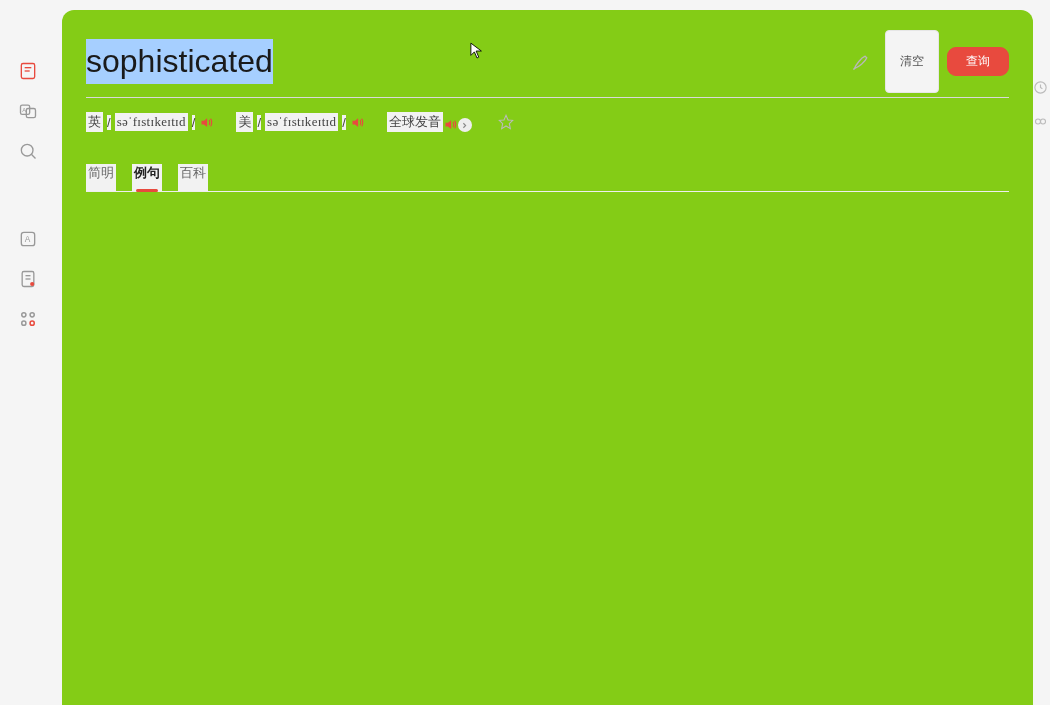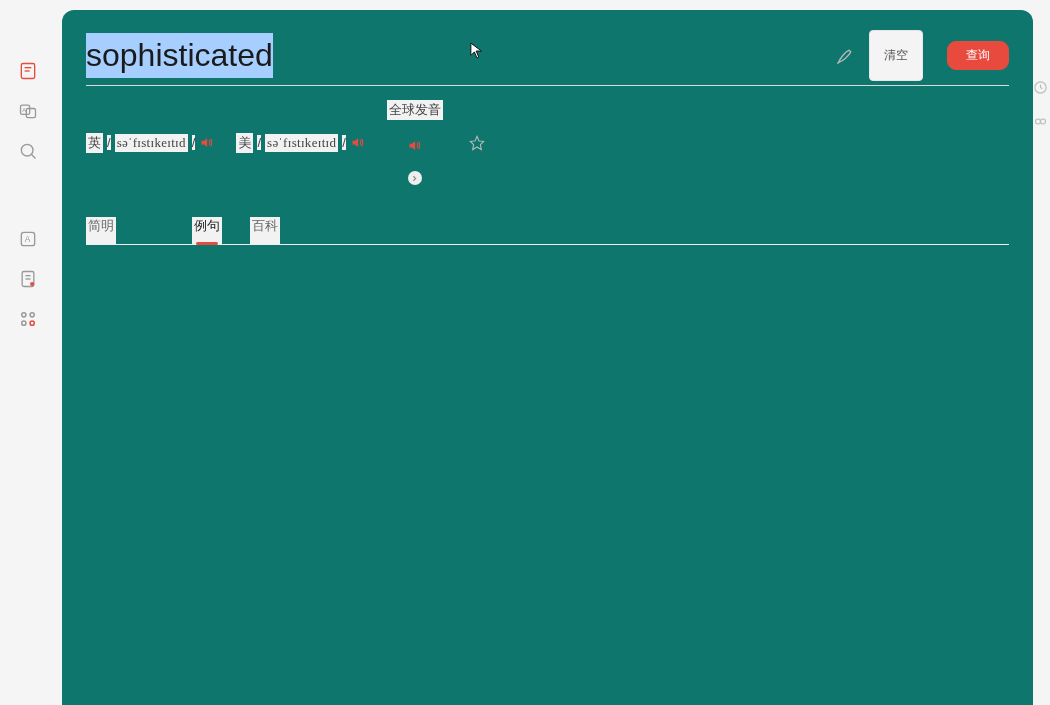--- a/index.html
+++ b/index.html
@@ -34,21 +34,21 @@
       color: #999;
     }
     .sidebar-icon.active { color: #e84a3e; }
     .sidebar-spacer { height: 30px; }
     .main-panel {
       position: absolute;
       left: 62px;
       top: 10px;
       right: 17px;
       bottom: 0;
-      background: #0f766e;
+      background: #84cc16;
       border-radius: 12px 12px 0 0;
       padding: 20px 24px;
     }
     .right-rail {
       position: absolute;
       right: 0;
       top: 0;
       width: 17px;
       height: 100%;
       background: #f5f5f5;
@@ -88,24 +88,24 @@
       height: 20px;
       color: #b8b8b8;
       margin-right: 14px;
       cursor: pointer;
     }
     .clear-btn {
       background: #f4f4f4;
       border: 1px solid #e6e6e6;
       color: #555;
       font-size: 12px;
-      padding: 16px 14px;
+      padding: 22px 14px;
       border-radius: 4px;
       cursor: pointer;
-      margin-right: 24px;
+      margin-right: 8px;
     }
     .query-btn {
       background: #e84a3e;
       border: 1px solid #e84a3e;
       color: #fff;
       font-size: 12px;
       padding: 5px 18px;
       border-radius: 9px;
       cursor: pointer;
     }
@@ -125,23 +125,22 @@
     .phon-slash { color: #444; background: #f2f2f2;}
     .phon-ipa { color: #444; background: #f2f2f2; padding: 1px 2px; letter-spacing: 0.3px; font-family: Liberation Serif, serif; }
     .speaker-icon {
       width: 15px;
       height: 15px;
       color: #e84a3e;
       cursor: pointer;
     }
     .global-block {
       display: flex;
-      align-items: center;
-      gap: 18px;
-      flex-direction: column;
+      align-items: flex-end;
+      gap: 0;
     }
     .global-label { color: #444; font-size: 13px; background: #f2f2f2; padding: 1px 2px;}
     .chevron-badge {
       width: 14px;
       height: 14px;
       border-radius: 50%;
       background: #eee;
       display: flex;
       align-items: center;
       justify-content: center;
@@ -150,36 +149,35 @@
     }
     .star-icon {
       width: 16px;
       height: 16px;
       color: #bbb;
       cursor: pointer;
       margin-left: 4px;
     }
     .tabs-row {
       display: flex;
-      gap: 28px;
+      gap: 16px;
       margin-top: 32px;
       font-size: 13px;
       border-bottom: 1px solid #eee;
     }
     .tab-item {
       padding: 0 2px 9px 2px;
       color: #666;
       cursor: pointer;
       position: relative;
       background: #f2f2f2;
     }
     .tab-item.active {
       color: #222;
-      font-weight: 400;
-      margin-left: 48px;
+      font-weight: 700;
     }
     .tab-item.active::after {
       content: '';
       position: absolute;
       bottom: -1px;
       left: 50%;
       transform: translateX(-50%);
       width: 22px;
       height: 3px;
       background: #e84a3e;

